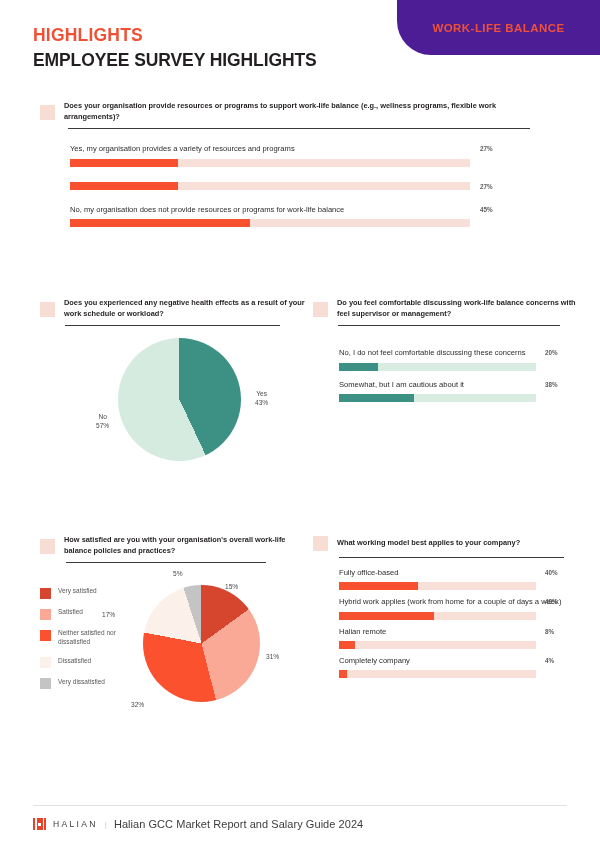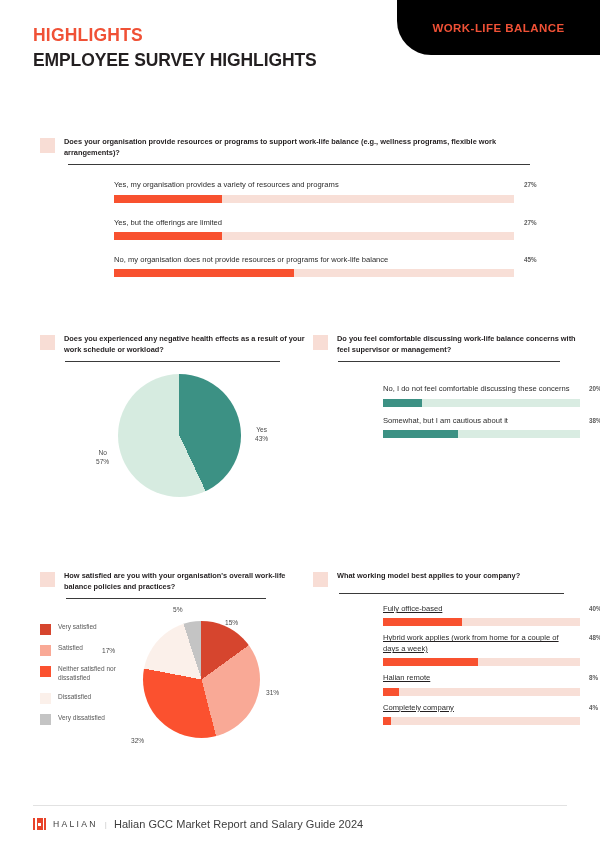--- a/index.html
+++ b/index.html
@@ -10,51 +10,51 @@
     color:#231f20;
     position:relative;
     overflow:hidden;
   }
 
   
   #header { position:absolute; left:0; top:0; width:600px; height:96px; }
   #banner {
     position:absolute; right:0; top:0;
     width:203px; height:55px;
-    background:#000000;
+    background:#4c1d95;
     border-bottom-left-radius:34px;
     display:flex; align-items:center; justify-content:center;
   }
   #banner-label {
     font-size:11.5px; font-weight:bold; letter-spacing:.45px;
     color:#f05136; white-space:nowrap;
   }
   #kicker {
     position:absolute; left:33px; top:25px;
     font-size:17.5px; font-weight:bold; letter-spacing:.2px;
     color:#f05136;
   }
   #title {
     position:absolute; left:33px; top:50px;
     font-size:17.5px; font-weight:bold; letter-spacing:-.1px;
     color:#231f20;
   }
 
   
-  .qhead { display:flex; align-items:flex-start; gap:9px;margin-top:36px; }
+  .qhead { display:flex; align-items:center; gap:9px; }
   .qmark {
     width:15px; height:15px; background:#f8ddd5; flex:0 0 15px; margin-top:1px;
   }
   .qtext {
     font-size:7.4px; font-weight:bold; line-height:1.45; color:#231f20;
   }
   .qrule { height:1px; background:#3a3a3a; margin-top:6px; }
 
   
-  .bar-row { position:relative;margin-left:44px; }
+  .bar-row { position:relative; }
   .bar-label {
     font-size:7.6px; color:#2c2c2c; line-height:1.42; margin-bottom:3.5px;
   }
   .track { height:8px; background:#f8dfd7; position:relative; }
   .fill { height:8px; background:#f8512f; }
   .pct {
     position:absolute; font-size:6.3px; color:#5d5d5d; font-weight:bold;
   }
   .track.teal { background:#d9ecE2; }
   .fill.teal { background:#3c9184; }
@@ -102,21 +102,21 @@
   #p2-15 { left:185px; top:10px; }
   #p2-31 { left:226px; top:80px; }
   #p2-32 { left:91px;  top:128px; }
   #p2-17 { left:62px;  top:38px; }
   #p2-5  { left:133px; top:-3px; }
 
   
   #sec5 { position:absolute; left:313px; top:535px; width:265px; }
   #sec5 .qrule { width:225px; margin-left:26px; }
   #sec5 .rows { margin-top:10px; margin-left:26px; width:235px; }
-  #sec5 .bar-row { margin-bottom:7px;text-decoration:underline; }
+  #sec5 .bar-row { margin-bottom:7px; }
   #sec5 .track { width:197px; }
   #sec5 .pct { left:206px; top:1px; }
 
   
   #footer-rule {
     position:absolute; left:33px; top:805px; width:534px; height:1px; background:#e2e2e2;
   }
   #footer { position:absolute; left:33px; top:818px; display:flex; align-items:center; gap:7px; }
   #logo-mark { display:flex; align-items:center; gap:1.5px; height:12px; }
   .lbar { width:2px; height:12px; background:#e8432a; }
@@ -145,21 +145,20 @@
   <div class="qrule"></div>
   <div class="rows" id="sec1-rows">
       <div class="bar-row">
         <div class="bar-label">Yes, my organisation provides a variety of resources and programs</div>
         <div class="track">
           <div class="fill" style="width: 27%;"></div>
         </div>
         <div class="pct">27%</div>
       </div>
       <div class="bar-row">
-        <div class="bar-label">Yes, but the offerings are limited</div>
         <div class="track">
           <div class="fill" style="width: 27%;"></div>
         </div>
         <div class="pct">27%</div>
       </div>
       <div class="bar-row">
         <div class="bar-label">No, my organisation does not provide resources or programs for work-life balance</div>
         <div class="track">
           <div class="fill" style="width: 45%;"></div>
         </div>

